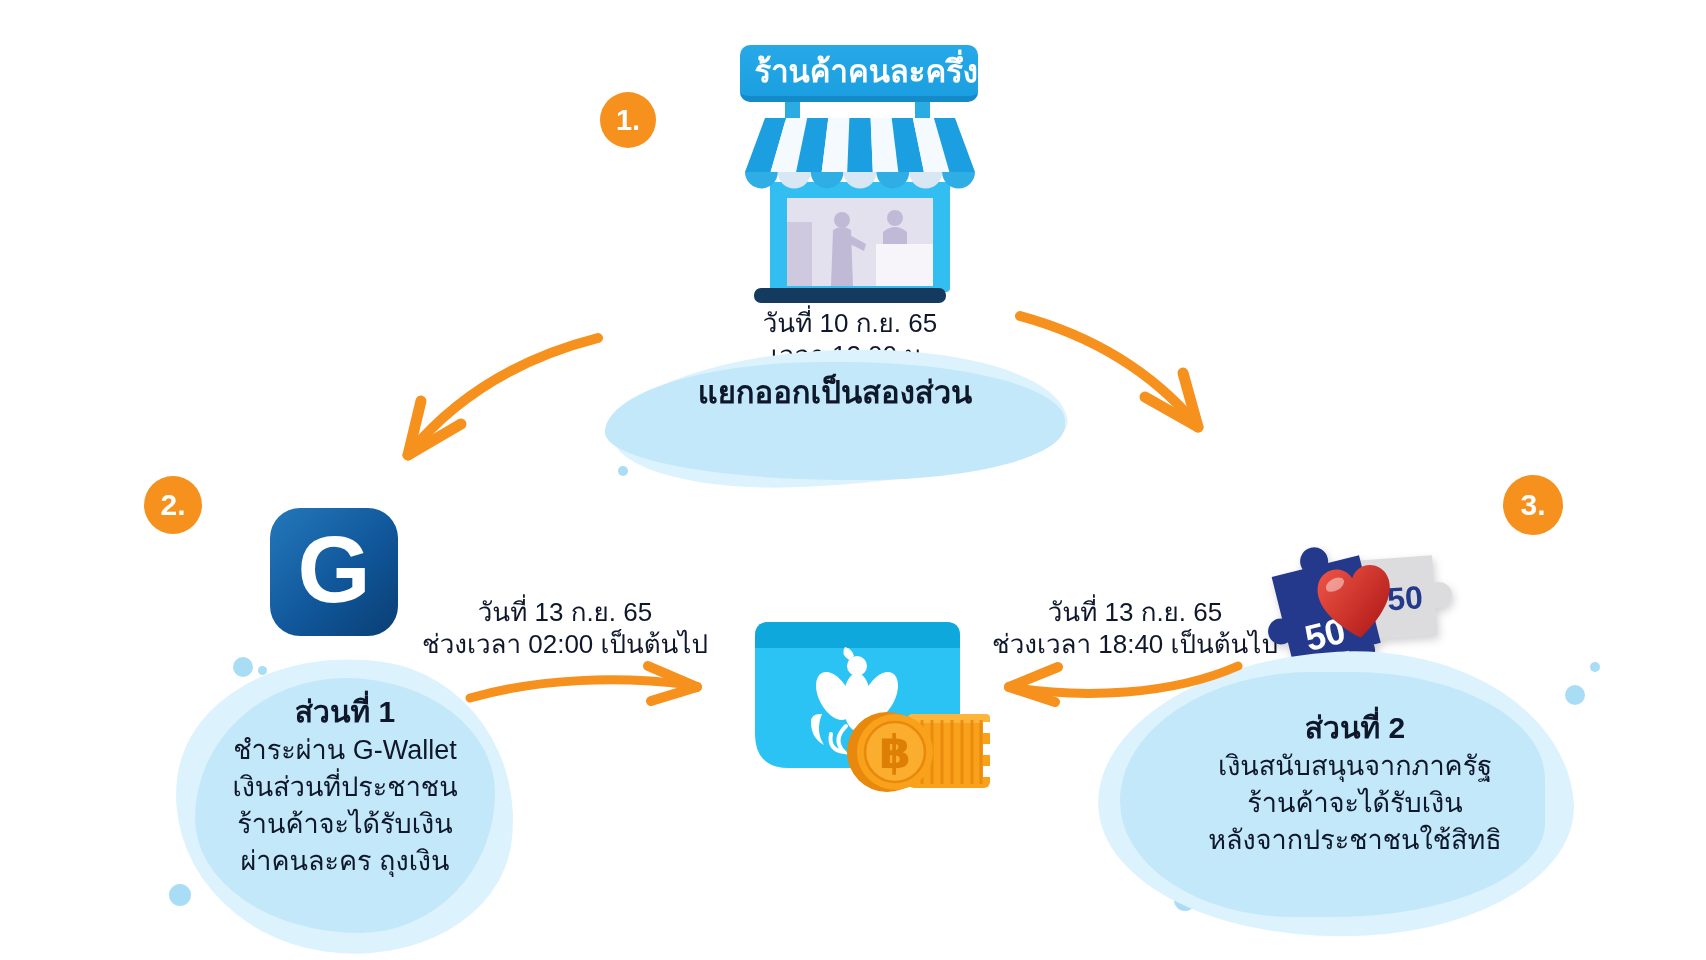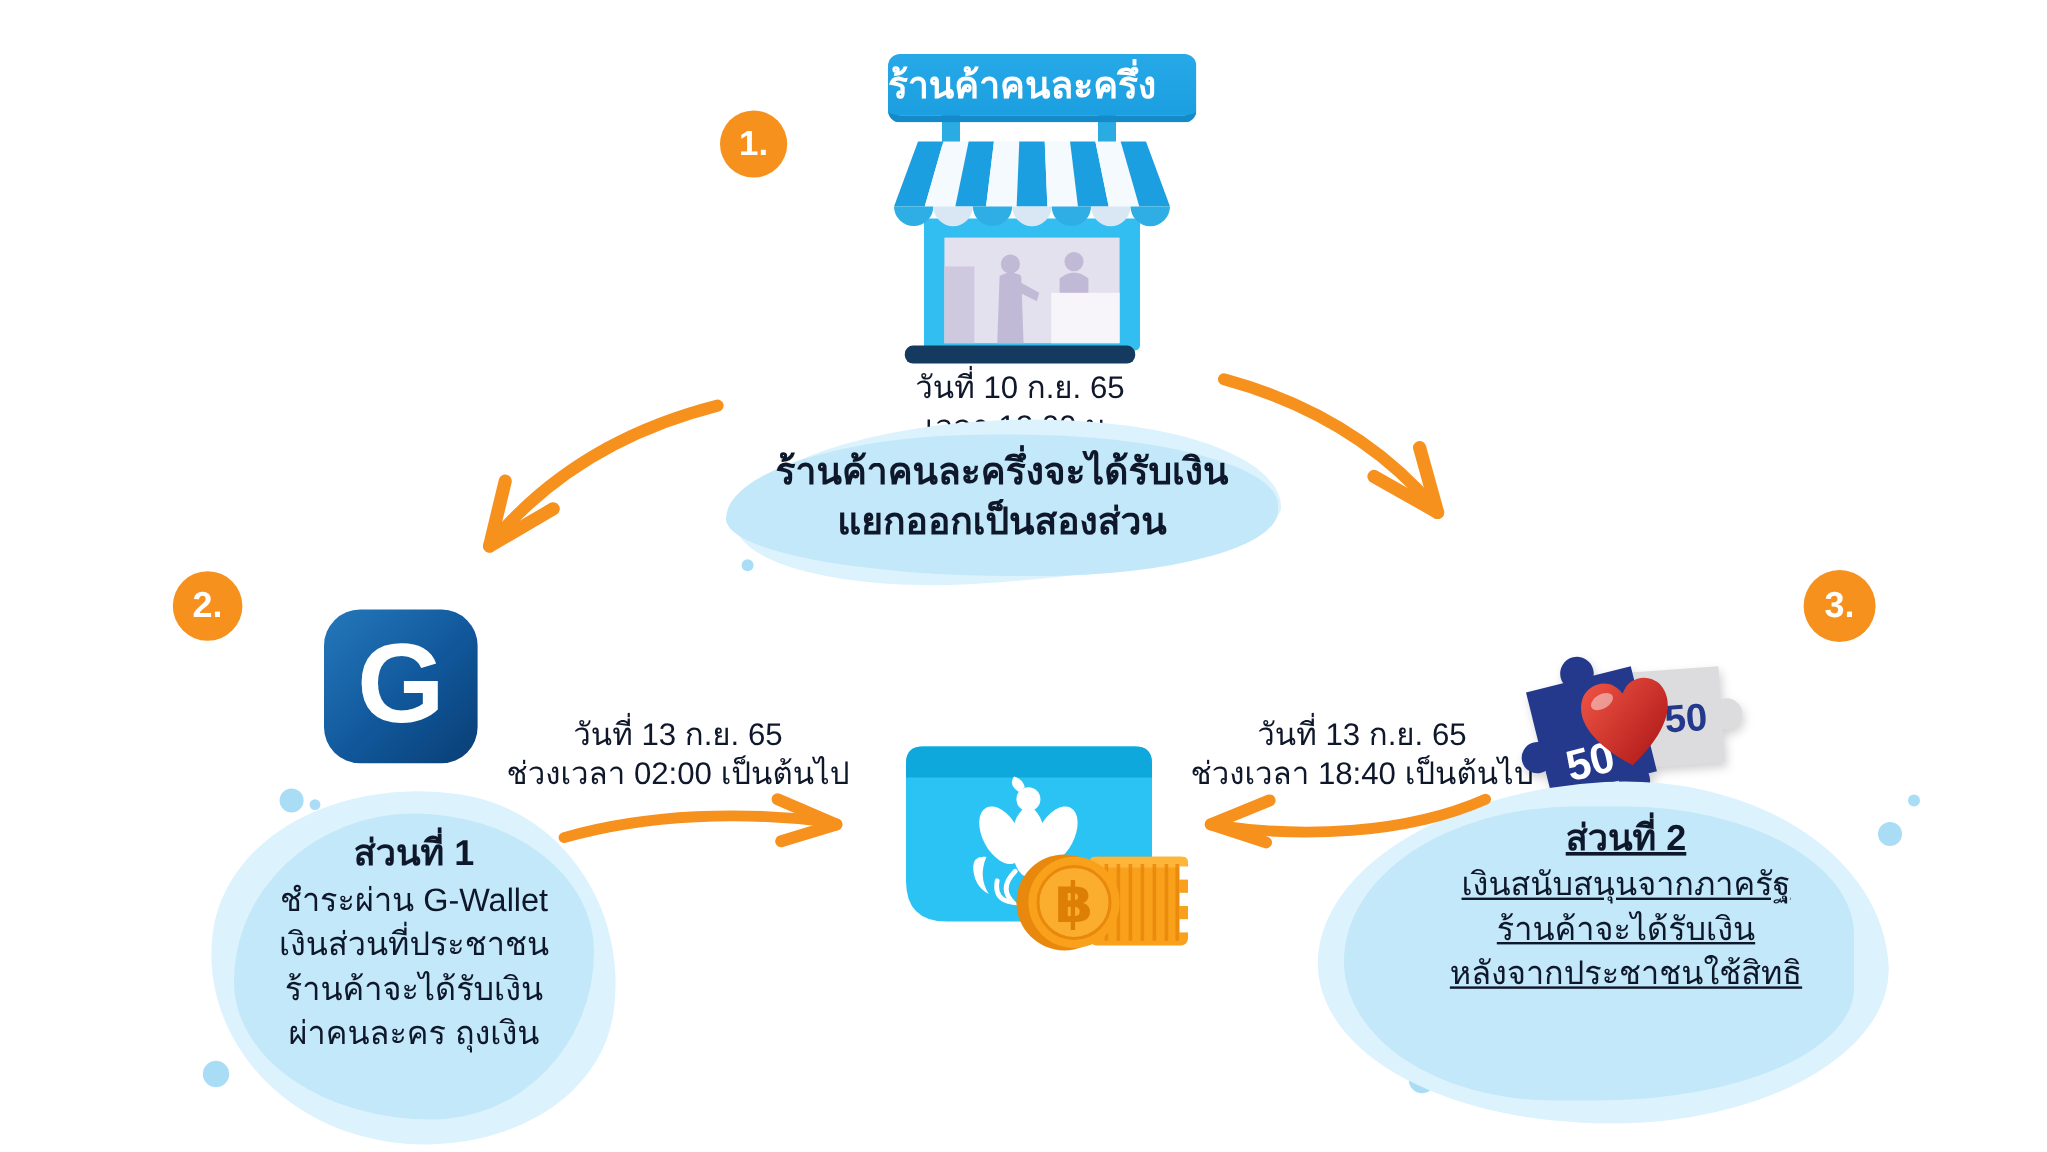--- a/index.html
+++ b/index.html
@@ -11,23 +11,23 @@
   .step-circle{position:absolute;background:#F6911E;border-radius:50%;display:flex;
                align-items:center;justify-content:center;color:#fff;font-weight:bold;}
   .blob{position:absolute;}
   .blob-light{background:#DCF2FC;}
   .blob-main{background:#C2E8F9;}
   .dot{position:absolute;background:#A9DDF6;border-radius:50%;}
   .label-sm{font-size:26px;line-height:32px;font-weight:500;}
   .blob-title{font-size:30px;font-weight:bold;line-height:40px;}
   .blob-line{font-size:27px;line-height:37px;font-weight:500;}
   .bubble-text{font-size:31px;font-weight:bold;line-height:42px;}
-  .sign{position:absolute;left:740px;top:45px;width:257px;height:51px;
+  .sign{position:absolute;left:740px;top:45px;width:238px;height:51px;
         background:linear-gradient(#27A9E8,#1B9FE0);border-bottom:6px solid #158AC9;
-        border-radius:10px;display:flex;align-items:center;justify-content:flex-start;
+        border-radius:10px;display:flex;align-items:center;justify-content:flex-end;
         color:#fff;font-size:31px;font-weight:bold;}
   .gwallet{position:absolute;left:270px;top:508px;width:128px;height:128px;border-radius:30px;
            background:linear-gradient(135deg,#2478BB 0%,#10579A 55%,#0A3E74 100%);
            display:flex;align-items:center;justify-content:center;
            color:#fff;font-size:94px;font-weight:bold;padding-bottom:4px;box-sizing:border-box;}
 </style>
 </head>
 <body>
 
 <div class="canvas">
@@ -93,21 +93,20 @@
   <div class="abs thai center label-sm" style="left:685px;top:307px;width:330px;">
     <div>วันที่ 10 ก.ย. 65</div>
     <div>เวลา 12:00 น.</div>
   </div>
 
   <div class="blob blob-light" style="left:612px;top:350px;width:455px;height:135px;
        border-radius:48% 52% 58% 42% / 55% 62% 38% 45%;transform:rotate(-3deg);"></div>
   <div class="blob blob-main" style="left:605px;top:362px;width:460px;height:118px;
        border-radius:50% 50% 45% 55% / 62% 52% 48% 42%;"></div>
   <div class="abs thai center bubble-text" style="left:600px;top:372px;width:470px;">
-    <div>ร้านค้าคนละครึ่งจะได้รับเงิน</div>
     <div>แยกออกเป็นสองส่วน</div>
   </div>
 
   <div class="step-circle" style="left:144px;top:476px;width:58px;height:58px;font-size:30px;">
     <span>2.</span>
   </div>
 
   <div class="gwallet">
     <span>G</span>
   </div>
@@ -202,21 +201,21 @@
   </svg>
 
   <div class="step-circle" style="left:1503px;top:475px;width:60px;height:60px;font-size:30px;">
     <span>3.</span>
   </div>
 
   <div class="blob blob-light" style="left:1098px;top:652px;width:475px;height:285px;
        border-radius:52% 48% 45% 55% / 50% 58% 42% 50%;transform:rotate(-3deg);"></div>
   <div class="blob blob-main" style="left:1120px;top:672px;width:425px;height:245px;
        border-radius:50% 50% 55% 45% / 58% 48% 42% 52%;"></div>
-  <div class="abs thai center" style="left:1135px;top:679px;width:440px;text-decoration:underline;">
+  <div class="abs thai center" style="left:1135px;top:708px;width:440px;">
     <div class="blob-title">ส่วนที่ 2</div>
     <div class="blob-line">เงินสนับสนุนจากภาครัฐ</div>
     <div class="blob-line">ร้านค้าจะได้รับเงิน</div>
     <div class="blob-line">หลังจากประชาชนใช้สิทธิ</div>
   </div>
 
   <svg class="abs" style="left:0;top:0;pointer-events:none;" width="1706" height="960" viewBox="0 0 1706 960">
 
     <g stroke="#F6911E" fill="none" stroke-linecap="round">
       <path d="M 598 338 Q 480 368 410 452" stroke-width="10"></path>

